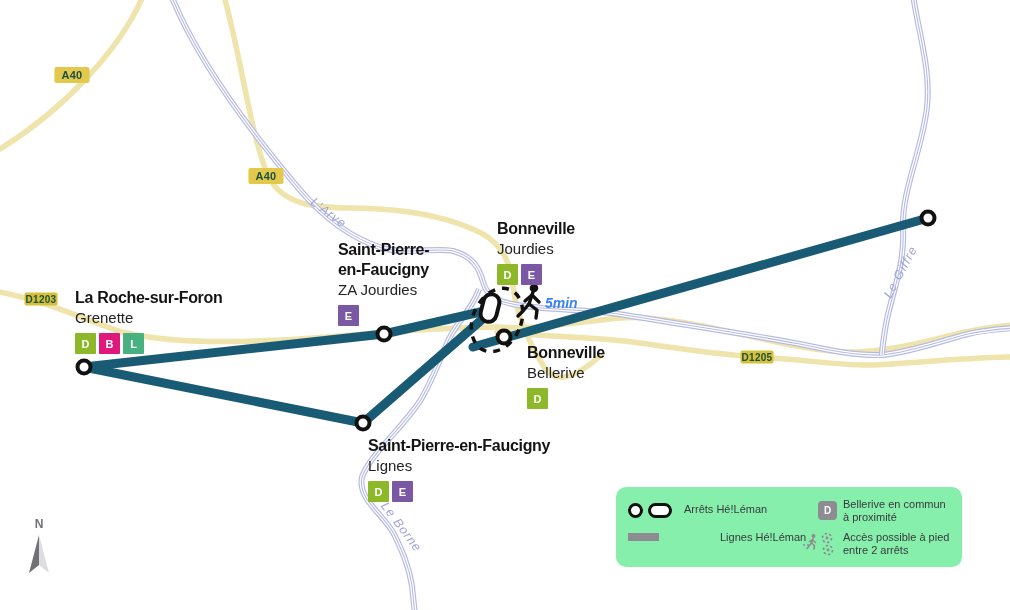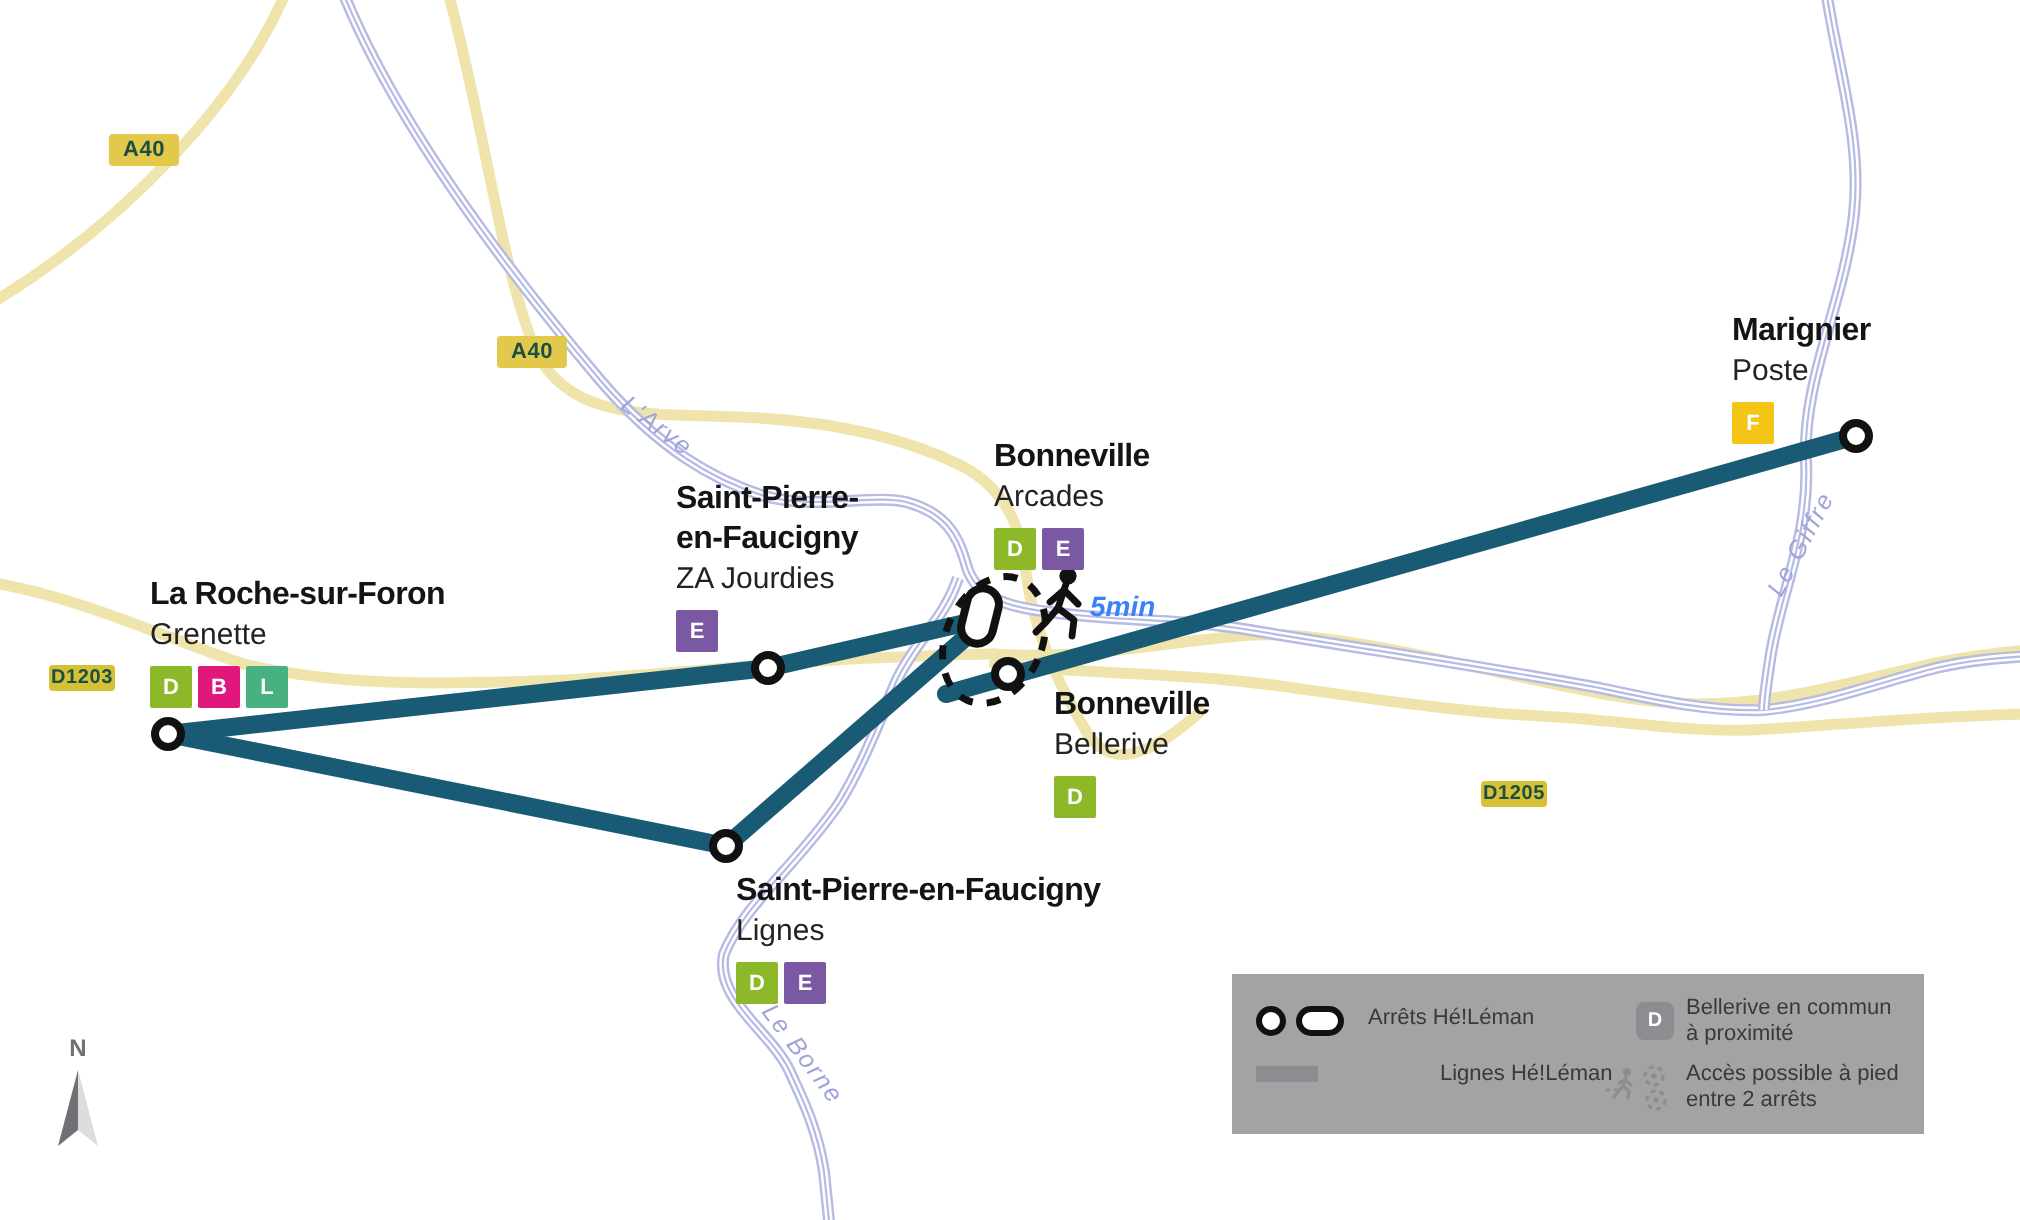--- a/index.html
+++ b/index.html
@@ -29,37 +29,37 @@
   .line-L { background:#48b181; }
   .line-E { background:#7a58a4; }
   .line-F { background:#f4c515; }
 
   
   .road-badge {
     position:absolute; transform:translate(-50%,-50%);
     background:#e2c84b; color:#1c4f43; font-weight:bold; font-size:11px;
     padding:2px 7px; border-radius:2px; letter-spacing:0.3px; white-space:nowrap;
   }
-  .road-badge.small { background:#d6c136; font-size:10px; padding:1px 1px;margin-top:40px; }
+  .road-badge.small { background:#d6c136; font-size:10px; padding:1px 1px; }
 
   
   .river-label {
     position:absolute; font-style:italic; font-size:12.5px; color:#9fa5d8;
     white-space:nowrap; transform-origin:center center; letter-spacing:1px;
   }
 
   .walk-note {
     position:absolute; left:545px; top:295px; font-weight:bold; font-style:italic;
     font-size:14px; color:#3b82f6;
   }
 
   
   .legend {
     position:absolute; left:616px; top:487px; width:346px; height:80px;
-    background:#a3a3a3; border-radius:0;
+    background:#86efac; border-radius:10px;
   }
   .legend-text { position:absolute; font-size:11px; color:#39393d; line-height:13px; white-space:nowrap; }
   .lg-circle {
     position:absolute; left:12px; top:16px; width:15px; height:15px;
     border:3.5px solid #111; border-radius:50%; background:#fff;
   }
   .lg-pill {
     position:absolute; left:32px; top:16px; width:24px; height:15px;
     border:3.5px solid #111; border-radius:8px; background:#fff;
   }
@@ -159,21 +159,21 @@
     <div class="city">Saint-Pierre-</div>
     <div class="city">en-Faucigny</div>
     <div class="stopname">ZA Jourdies</div>
     <div class="badges">
       <span class="badge line-E">E</span>
     </div>
   </div>
 
   <div class="stop-label" style="left:497px; top:219px;">
     <div class="city">Bonneville</div>
-    <div class="stopname">Arcades</div>
+    <div class="stopname">Jourdies</div>
     <div class="badges">
       <span class="badge line-D">D</span>
       <span class="badge line-E">E</span>
     </div>
   </div>
 
   <div class="stop-label" style="left:527px; top:343px;">
     <div class="city">Bonneville</div>
     <div class="stopname">Bellerive</div>
     <div class="badges">
@@ -183,27 +183,20 @@
 
   <div class="stop-label" style="left:368px; top:436px;">
     <div class="city">Saint-Pierre-en-Faucigny</div>
     <div class="stopname">Lignes</div>
     <div class="badges">
       <span class="badge line-D">D</span>
       <span class="badge line-E">E</span>
     </div>
   </div>
 
-  <div class="stop-label" style="left:866px; top:156px;">
-    <div class="city">Marignier</div>
-    <div class="stopname">Poste</div>
-    <div class="badges">
-      <span class="badge line-F">F</span>
-    </div>
-  </div>
 
   <div class="walk-note">5min</div>
 
   <div class="legend">
     <div class="lg-circle"></div>
     <div class="lg-pill"></div>
     <div class="legend-text" style="left:68px; top:16px;">Arrêts Hé!Léman</div>
 
     <div class="lg-bar"></div>
     <div class="legend-text" style="left:68px; top:44px;margin-left:36px;">Lignes Hé!Léman</div>

